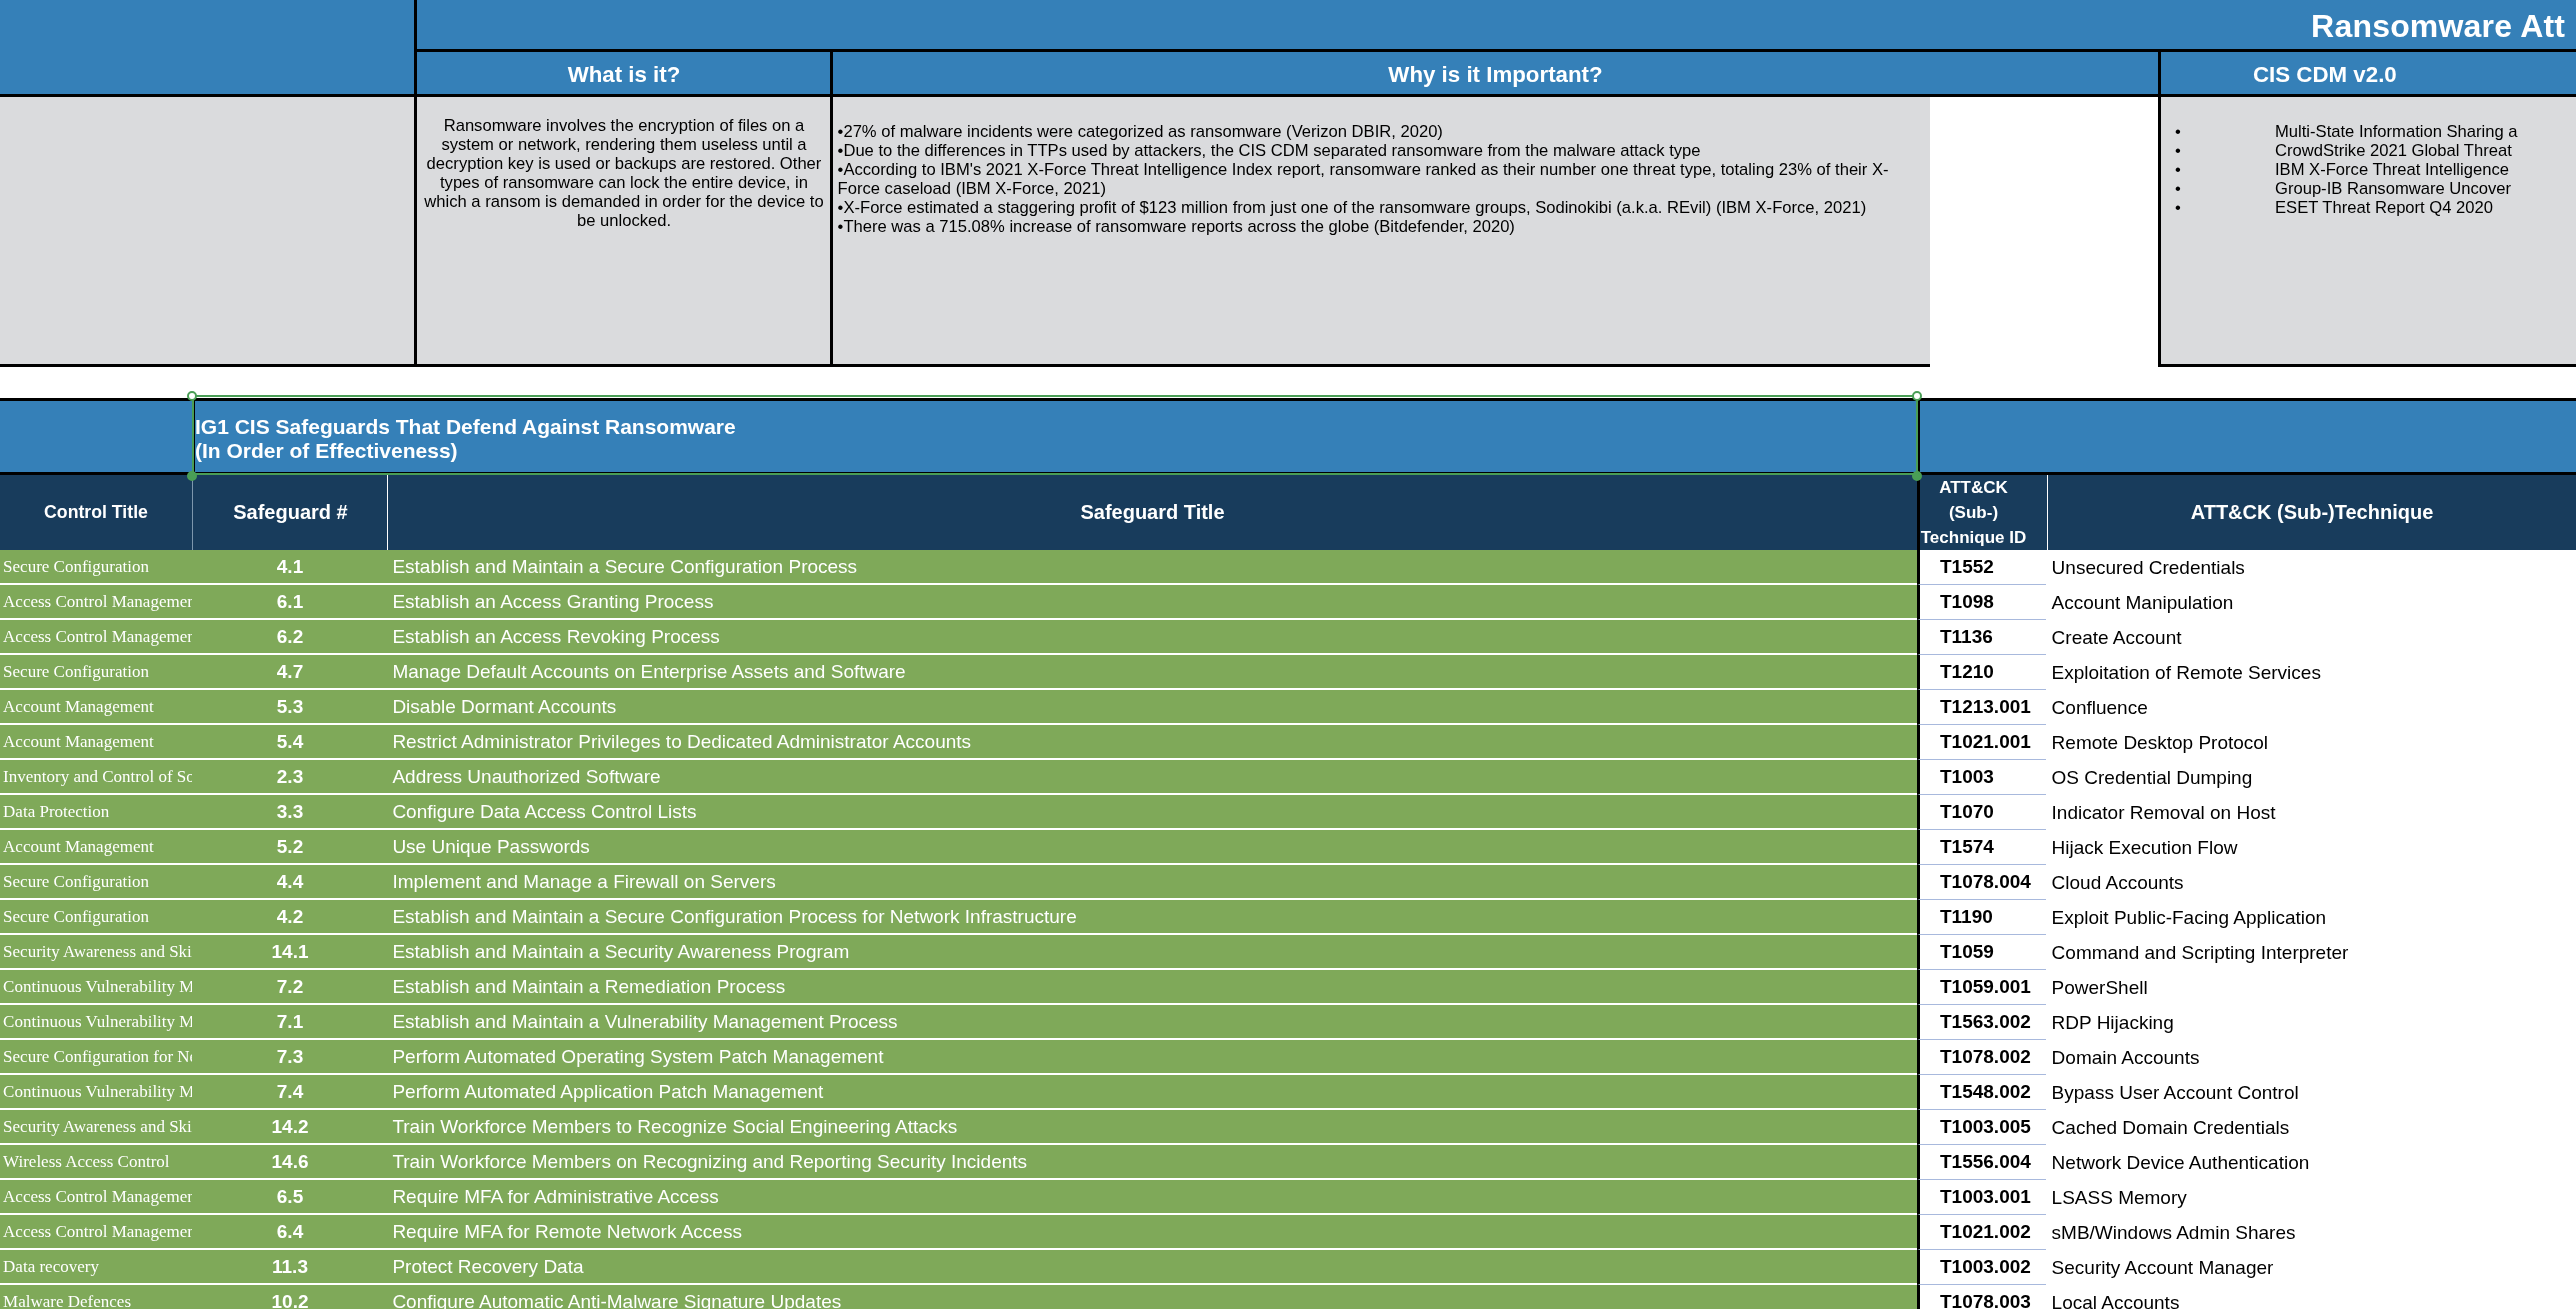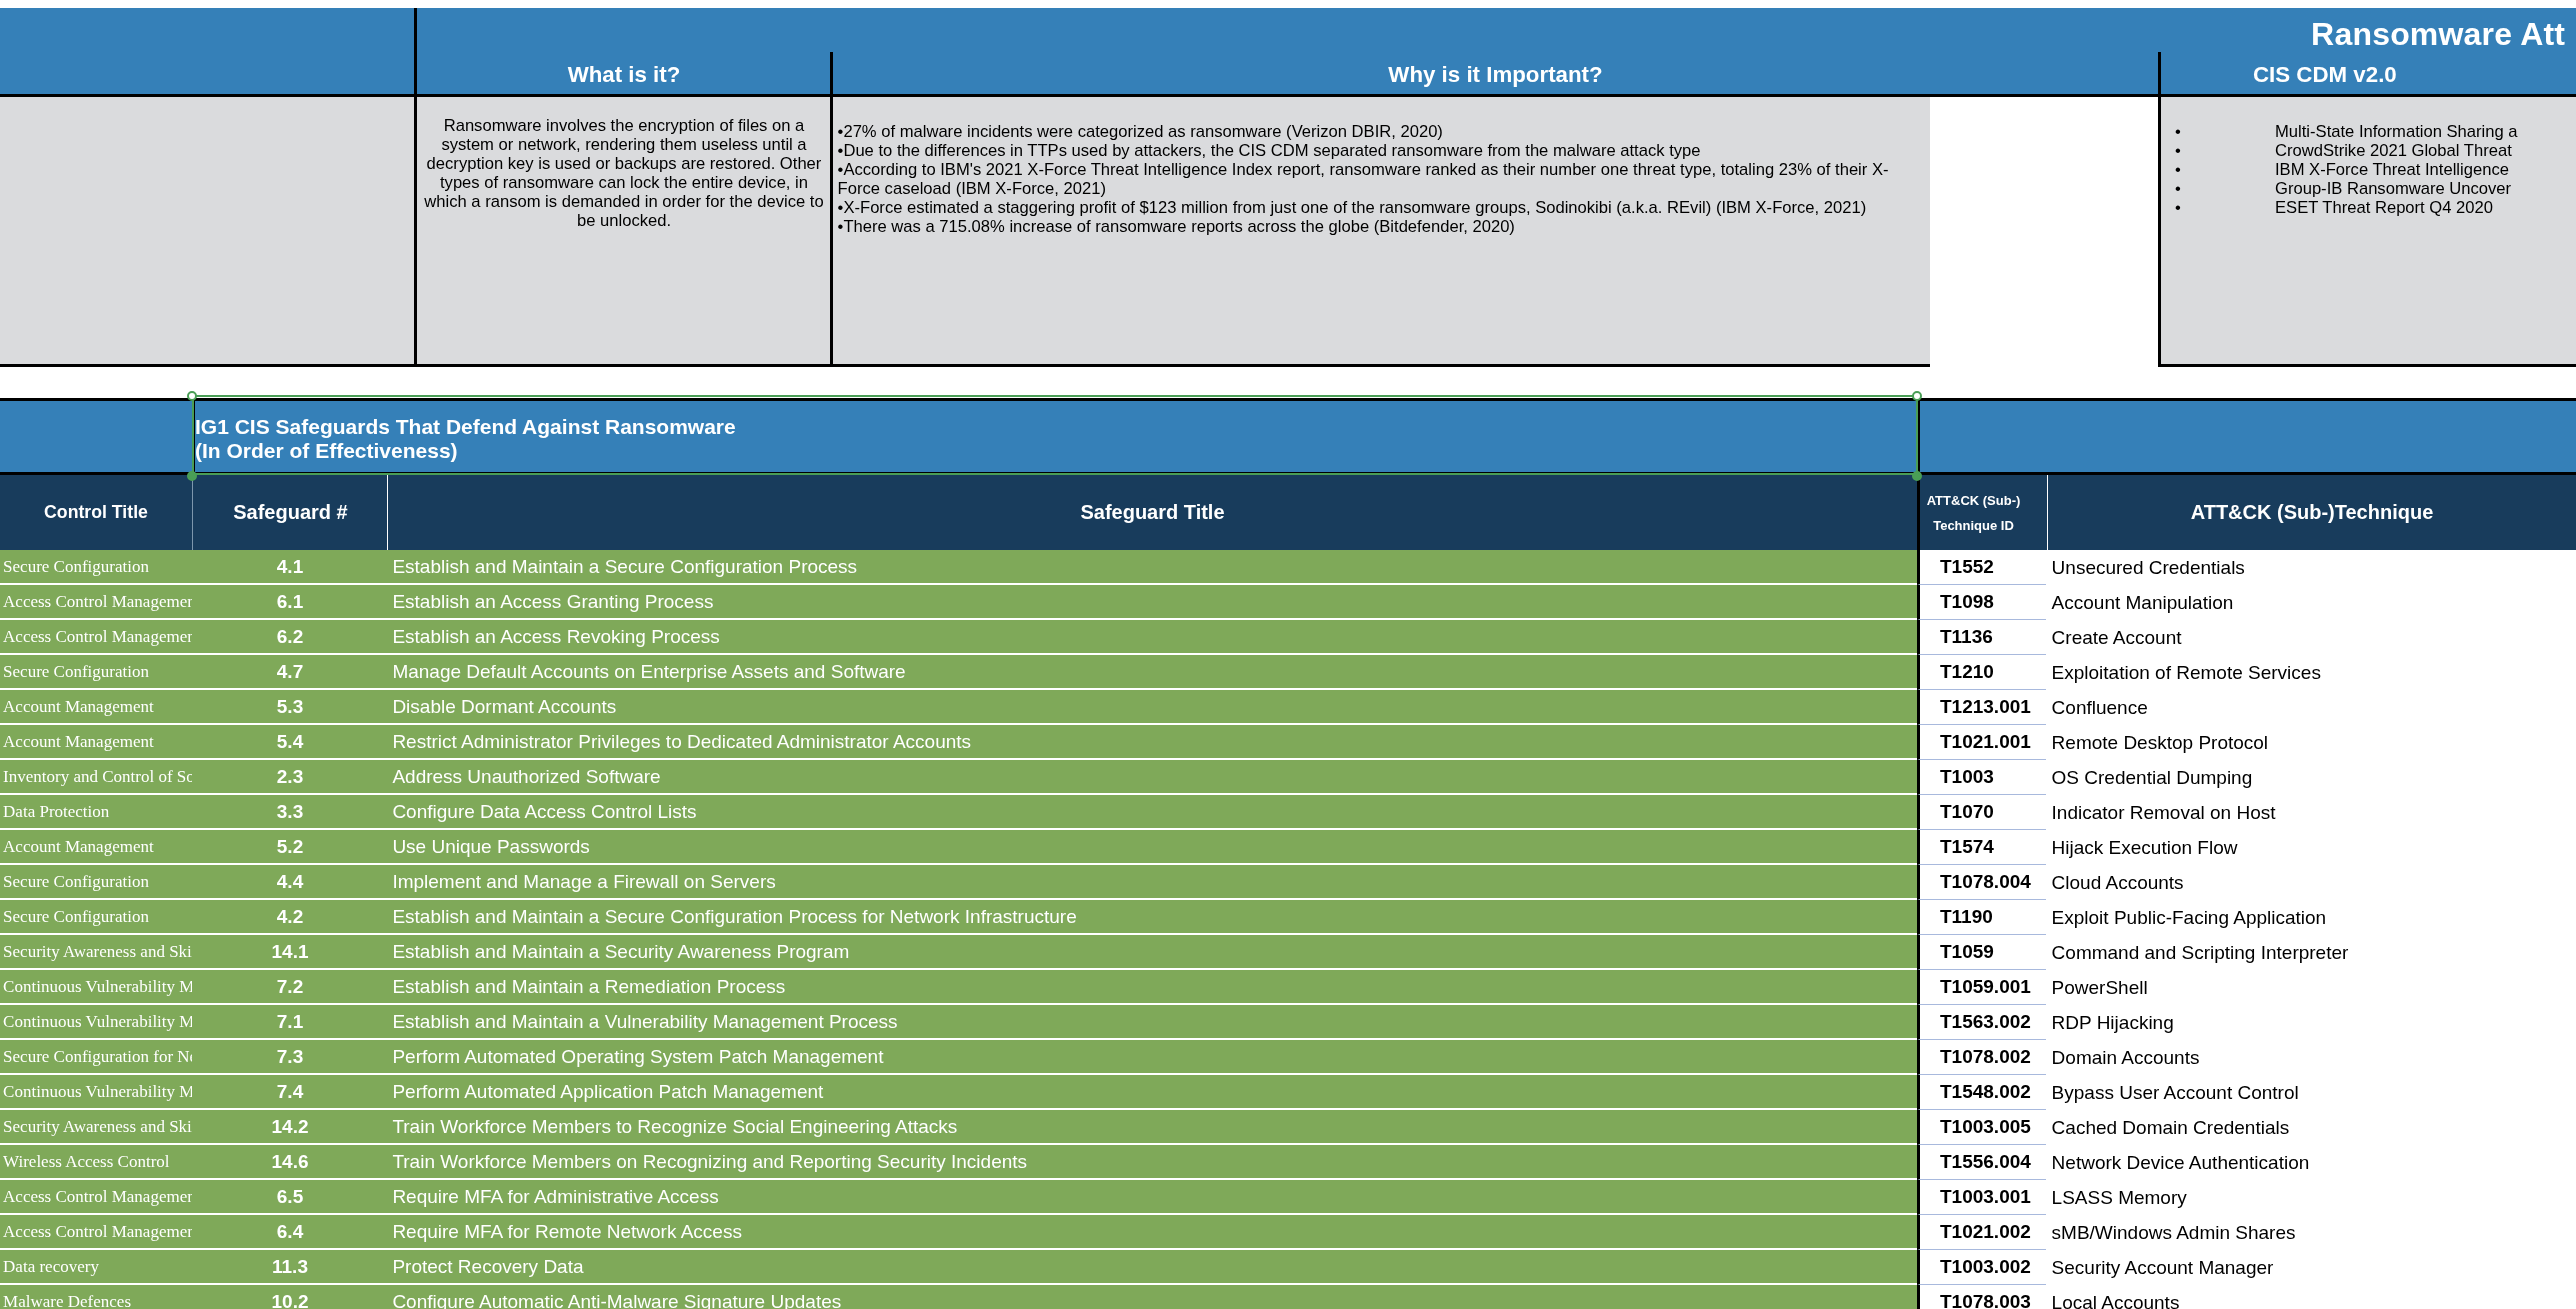--- a/index.html
+++ b/index.html
@@ -7,21 +7,21 @@
     width:2576px;height:1310px;overflow:hidden;
     font-family:"Liberation Sans",sans-serif;
     -webkit-font-smoothing:antialiased;
   }
   .sheet{position:relative;width:2576px;height:1310px;background:#ffffff;}
 
   
   .info-block{position:absolute;left:0;top:0;width:2576px;height:367px;}
 
   .info-title-row{
-    position:absolute;left:0;top:8px;width:2576px;height:52px;
+    position:absolute;left:0;top:0;width:2576px;height:52px;
     box-sizing:border-box;
   }
   .cell-blue{background:#3580b8;}
 
   .tr-a{position:absolute;left:0;top:0;width:414px;height:52px;border-bottom:3.1px solid #000;}
   .tr-b{position:absolute;left:414px;top:0;width:2162px;height:52px;border-left:3.1px solid #000;border-bottom:3.1px solid #000;box-sizing:border-box;}
   .maintitle{
     color:#ffffff;font-size:32px;font-weight:bold;
     text-align:right;line-height:52px;padding-right:10.8px;
     white-space:nowrap;letter-spacing:0.2px;
@@ -79,21 +79,21 @@
             box-sizing:border-box;}
 
   
   .thead{position:absolute;left:0;top:475px;width:2576px;height:75px;background:#183c5c;}
   .th{position:absolute;top:0;height:75px;box-sizing:border-box;color:#fff;font-weight:bold;
       text-align:center;display:flex;align-items:center;justify-content:center;
       line-height:25px;}
   .th-ct{left:0;width:192px;font-size:17.7px;}
   .th-sg{left:192px;width:196px;font-size:20px;border-left:1.5px solid #7d97ad;}
   .th-st{left:387px;width:1530px;font-size:20px;border-left:1.5px solid #fff;}
-  .th-id{left:1917px;width:110px;font-size:13px;border-left:3.9px solid #000;}
+  .th-id{left:1917px;width:110px;font-size:17px;border-left:3.9px solid #000;}
   .th-tn{left:2047px;width:529px;font-size:20px;border-left:1.5px solid #fff;}
 
   
   .rows{position:absolute;left:0;top:550px;width:2576px;height:760px;}
   .row{position:relative;height:35px;}
   .c{position:absolute;top:0;box-sizing:border-box;height:35px;}
 
   .c-ct{left:0;width:192px;background:#7fa959;color:#fff;
         font-family:"Liberation Serif",serif;font-size:17px;
         display:flex;align-items:center;padding-left:3.1px;

